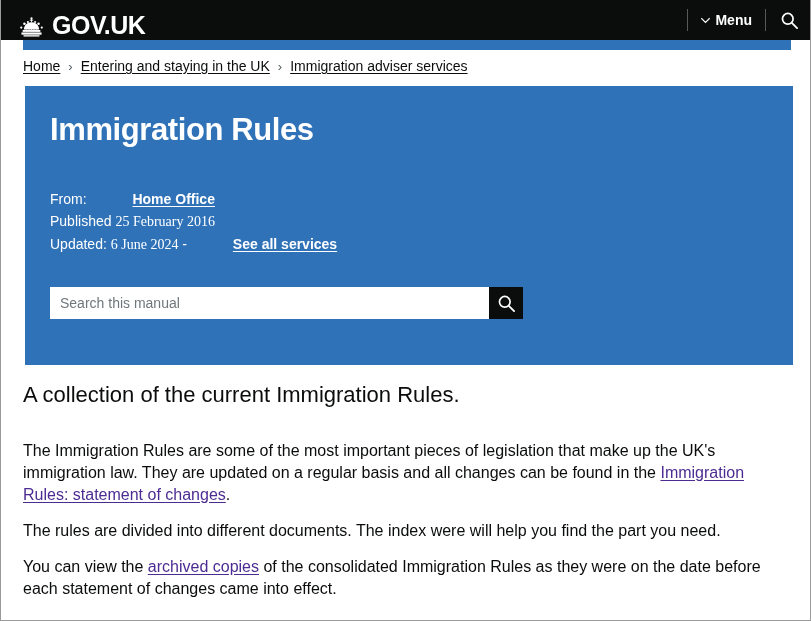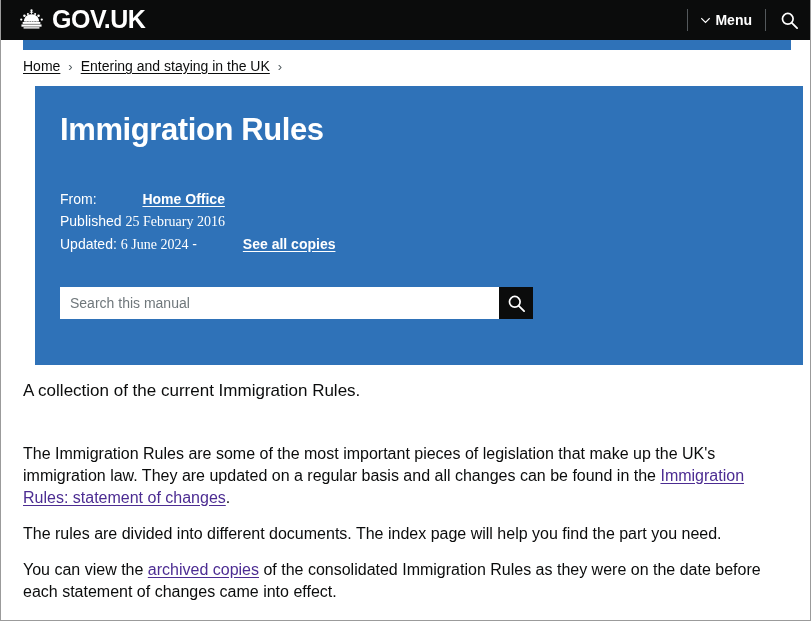--- a/index.html
+++ b/index.html
@@ -28,21 +28,21 @@
     background: #0b0c0c;
     height: 40px;
     width: 811px;
     display: flex;
     align-items: center;
     position: relative;
   }
 
   .header-logo {
     display: flex;
-    align-items: center;
+    align-items: flex-end;
     gap: 5px;
     margin-left: 15px;
     text-decoration: none;
     height: 40px;
   }
 
   .crown-icon {
     width: 31px;
     height: 24px;
     display: block;
@@ -137,21 +137,21 @@
   .crumb-sep {
     margin: 0 8px;
     color: #505a5f;
     font-size: 13px;
     display: inline-block;
   }
 
   
   .blue-banner {
     position: absolute;
-    left: 34px;
+    left: 24px;
     top: 86px;
     width: 768px;
     height: 279px;
     background: #2f72b8;
     color: #ffffff;
   }
 
   .banner-title {
     font-size: 31px;
     font-weight: bold;
@@ -224,23 +224,23 @@
   }
 
   .summary-heading {
     font-size: 21px;
     font-weight: bold;
     letter-spacing: -0.2px;
     margin-bottom: 21px;
   }
 
   .lead-paragraph {
-    font-size: 17px;
+    font-size: 22px;
     line-height: 1.35;
-    margin-bottom: 40px;
+    margin-bottom: 30px;
   }
 
   .body-paragraph {
     font-size: 16px;
     line-height: 22px;
     margin-bottom: 14px;
     max-width: 748px;
   }
 
   .inline-link {
@@ -304,40 +304,41 @@
     </div>
   </div>
 
   <div class="blue-strip"></div>
 
   <nav class="breadcrumbs">
     <span class="crumb-link">Home</span>
     <span class="crumb-sep">›</span>
     <span class="crumb-link">Entering and staying in the UK</span>
     <span class="crumb-sep">›</span>
+    <span class="crumb-link">Immigration adviser services</span>
   </nav>
 
   <div class="blue-banner">
 
     <h1 class="banner-title">Immigration Rules</h1>
 
     <div class="banner-meta">
       <span class="meta-line">
         <span class="meta-label">From:</span>
         <span class="meta-link">Home Office</span>
       </span>
       <span class="meta-line">
         <span class="meta-label">Published</span>
         <span class="meta-strong">25 February 2016</span>
       </span>
       <span class="meta-line">
         <span class="meta-label">Updated:</span>
         <span class="meta-strong">6 June 2024</span>
         <span class="meta-label">-</span>
-        <span class="meta-link">See all copies</span>
+        <span class="meta-link">See all services</span>
       </span>
     </div>
 
     <form class="manual-search">
       <input class="manual-search-input" type="text" placeholder="Search this manual" style="">
       <button class="manual-search-submit" type="submit">
         <svg class="search-glyph-white" viewBox="0 0 20 20" aria-hidden="true">
           <circle cx="8.2" cy="8.2" r="5.6" fill="none" stroke="#ffffff" stroke-width="1.8"></circle>
           <path d="M12.4 12.4 L18 18" stroke="#ffffff" stroke-width="1.9" stroke-linecap="round"></path>
         </svg>
@@ -347,21 +348,21 @@
 
   <main class="content">
 
 
     <p class="lead-paragraph">A collection of the current Immigration Rules.</p>
 
     <p class="body-paragraph">
       <span>The Immigration Rules are some of the most important pieces of legislation that make up the UK's immigration law. They are updated on a regular basis and all changes can be found in the </span><span class="inline-link">Immigration Rules: statement of changes</span><span>.</span>
     </p>
 
-    <p class="body-paragraph">The rules are divided into different documents. The index page will help you find the part you need.</p>
+    <p class="body-paragraph">The rules are divided into different documents. The index were will help you find the part you need.</p>
 
     <p class="body-paragraph">
       <span>You can view the </span><span class="inline-link">archived copies</span><span> of the consolidated Immigration Rules as they were on the date before each statement of changes came into effect.</span>
     </p>
 
   </main>
 
 </div>
 
 </body></html>

